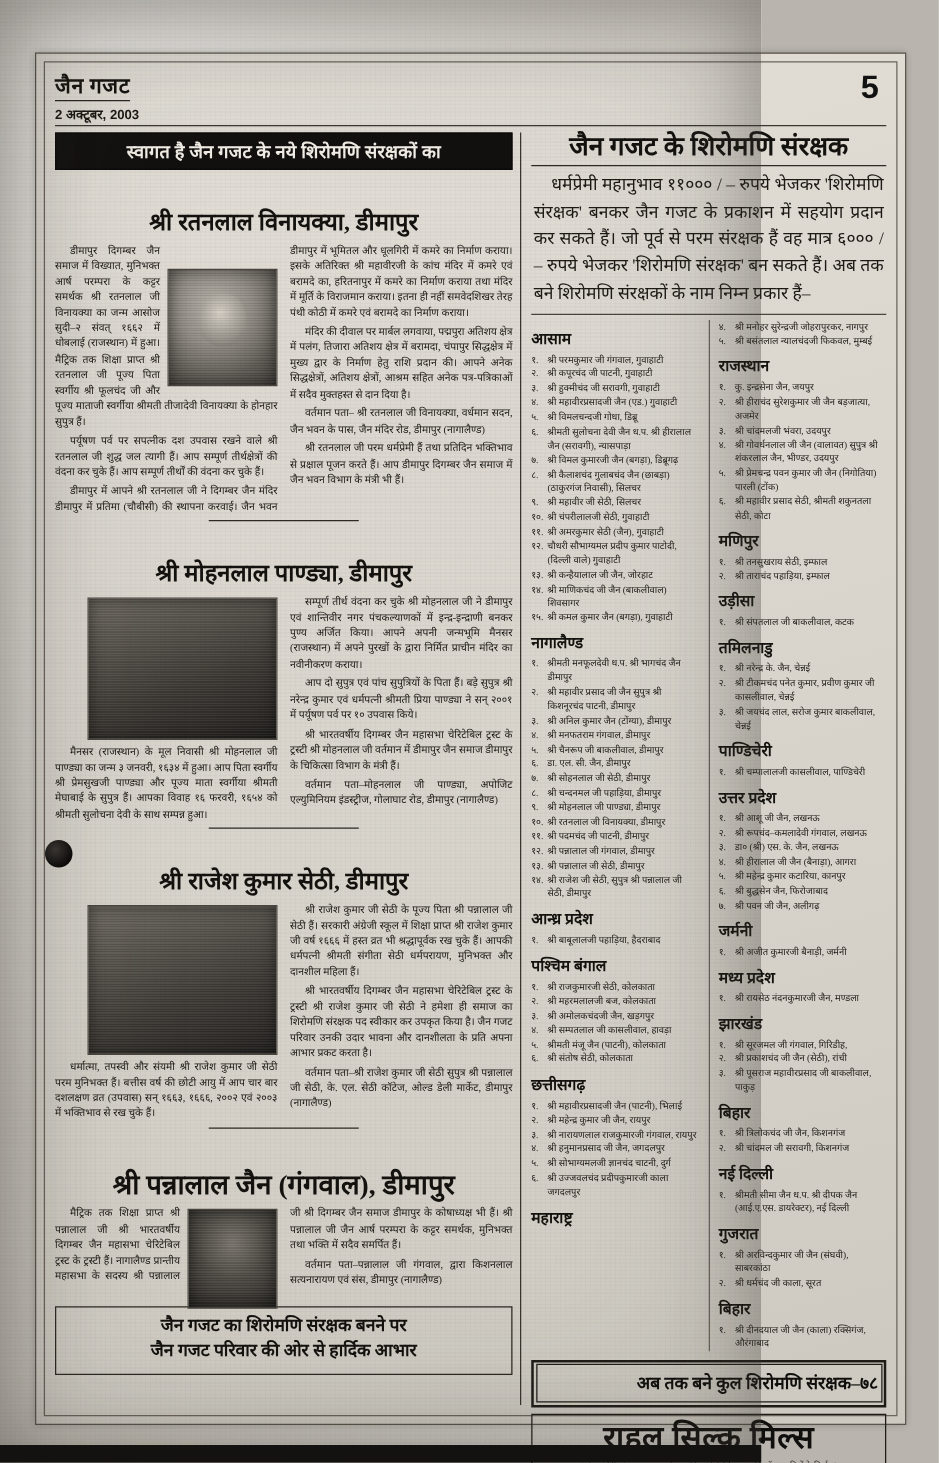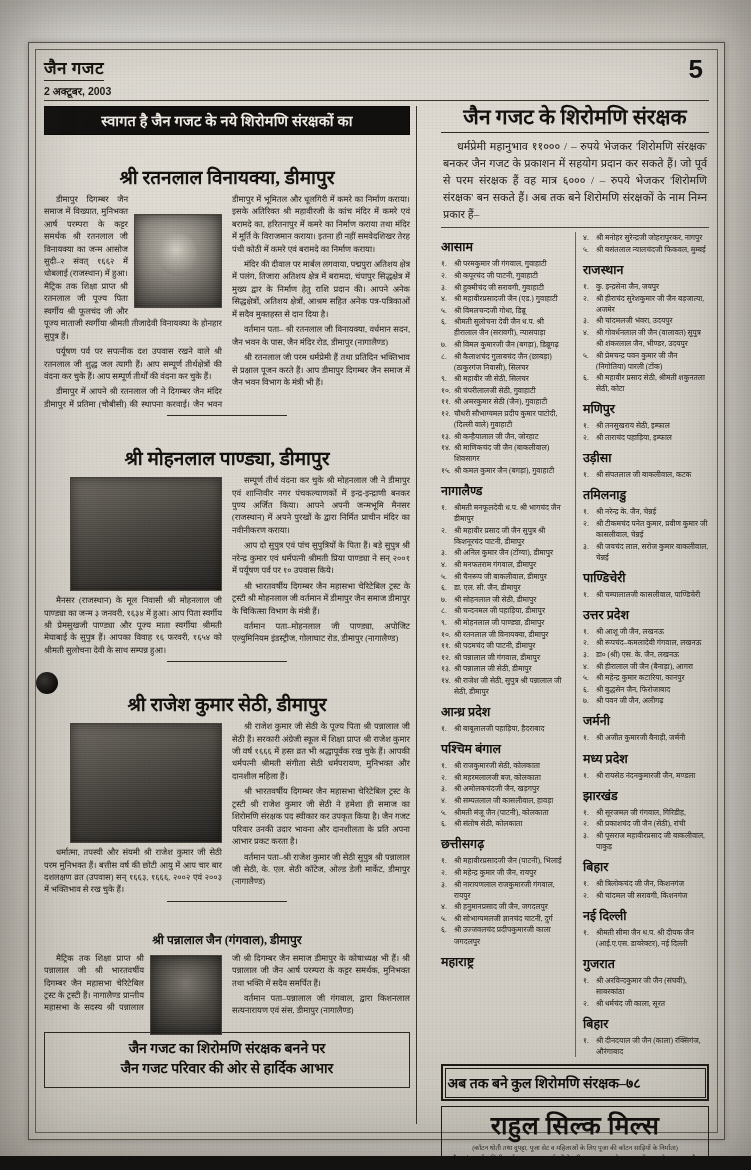--- a/index.html
+++ b/index.html
@@ -4,21 +4,21 @@
 <style>
   html,body{margin:0;padding:0;}
   body{
     width:751px;height:1170px;
     background:#b9b5ae;
     font-family:"Liberation Sans", sans-serif;
     overflow:hidden;
   }
   
   .page{
-    position:absolute;left:0;top:0;width:751px;height:1170px;
+    position:absolute;left:0;top:0;width:609px;height:1170px;
     background:
       radial-gradient(ellipse at 20% 12%, rgba(255,255,255,.55), rgba(255,255,255,0) 55%),
       radial-gradient(ellipse at 80% 80%, rgba(255,255,255,.35), rgba(255,255,255,0) 60%),
       linear-gradient(160deg,#cfcbc3 0%,#dedad2 18%,#d8d4cc 45%,#cbc7bf 75%,#c2bdb4 100%);
   }
   .grain{
     position:absolute;inset:0;
     background-image:
       repeating-linear-gradient(0deg, rgba(0,0,0,.035) 0 1px, rgba(0,0,0,0) 1px 3px),
       repeating-linear-gradient(90deg, rgba(0,0,0,.025) 0 1px, rgba(0,0,0,0) 1px 4px);
@@ -49,36 +49,36 @@
   .mast-date{font-size:10.5px;font-weight:bold;color:#1a1713;margin-top:3px;}
   .pageno{
     position:absolute;right:14px;top:4px;
     font-size:26px;font-weight:bold;color:#111;
     font-family:"Liberation Sans", sans-serif;
   }
   .mastrule{position:absolute;left:8px;right:8px;top:50px;height:0;border-top:1.5px solid #3b362f;}
 
   
   .colL{position:absolute;left:8px;top:56px;width:366px;bottom:8px;}
-  .colR{position:absolute;left:380px;top:56px;right:8px;bottom:8px;border-left:1.5px solid #3b362f;padding-left:24px;}
+  .colR{position:absolute;left:380px;top:56px;right:8px;bottom:8px;border-left:1.5px solid #3b362f;padding-left:8px;}
 
   
   .banner{
     background:#121110;color:#f3efe7;
     font-family:"Liberation Serif", serif;
     font-weight:bold;font-size:14.5px;text-align:center;
     padding:3px 0 4px;letter-spacing:.2px;
     border:1px solid #0b0a09;
   }
   .headline{
     font-family:"Liberation Serif", serif;
     font-weight:bold;text-align:center;color:#14120f;
     font-size:19px;padding:4px 0 5px;line-height:1.15;margin-top:28px;
   }
-  .headline.small{font-size:12px;}
+  .headline.small{font-size:22px;}
   .rule-short{width:120px;height:0;border-top:1.5px solid #2e2a24;margin:4px auto 0;}
 
   
   .article{position:relative;}
   .twocol{
     column-count:2;column-gap:10px;
     font-family:"Liberation Serif", serif;
     font-size:8.3px;line-height:1.5;color:#1d1a16;text-align:justify;
   }
   .twocol p{margin:0 0 3px;text-indent:12px;}
@@ -115,21 +115,21 @@
 
   
   .r-title{
     font-family:"Liberation Serif", serif;
     font-weight:bold;font-size:21px;text-align:center;color:#14120f;
     line-height:1.1;padding-bottom:3px;
     border-bottom:1.5px solid #2e2a24;
   }
   .r-intro{
     font-family:"Liberation Serif", serif;
-    font-size:11px;line-height:1.55;text-align:justify;color:#1d1a16;
+    font-size:14px;line-height:1.55;text-align:justify;color:#1d1a16;
     padding:5px 2px 4px;border-bottom:1px solid #4a463f;
   }
   .r-intro p{margin:0;text-indent:14px;}
   .lists{display:flex;gap:8px;padding-top:4px;}
   .lcol{width:50%;}
   .lcol.right{border-left:1px solid #6b655c;padding-left:7px;}
   .state{
     font-family:"Liberation Serif", serif;
     font-weight:bold;font-size:12.5px;text-align:left;color:#14120f;
     margin:6px 0 3px;
@@ -140,21 +140,21 @@
     font-size:7.5px;line-height:1.48;color:#1d1a16;
     padding-left:13px;text-indent:-13px;margin-bottom:.5px;
   }
   ol.names li .n{display:inline-block;width:11px;text-indent:0;}
 
   
   .totalbox{
     margin-top:7px;border:2px solid #1e1b17;padding:1.5px;
   }
   .totalbox .in{
-    border:1px solid #1e1b17;text-align:left;
+    border:1px solid #1e1b17;text-align:right;
     font-family:"Liberation Serif", serif;font-weight:bold;
     font-size:14px;padding:4px 2px 5px;color:#100f0d;
   }
   .ad{
     margin-top:5px;border:1.5px solid #1e1b17;padding:5px 6px 7px;text-align:center;
   }
   .ad-name{
     font-family:"Liberation Serif", serif;font-weight:bold;
     font-size:25px;color:#100f0d;line-height:1.1;letter-spacing:.5px;
   }

